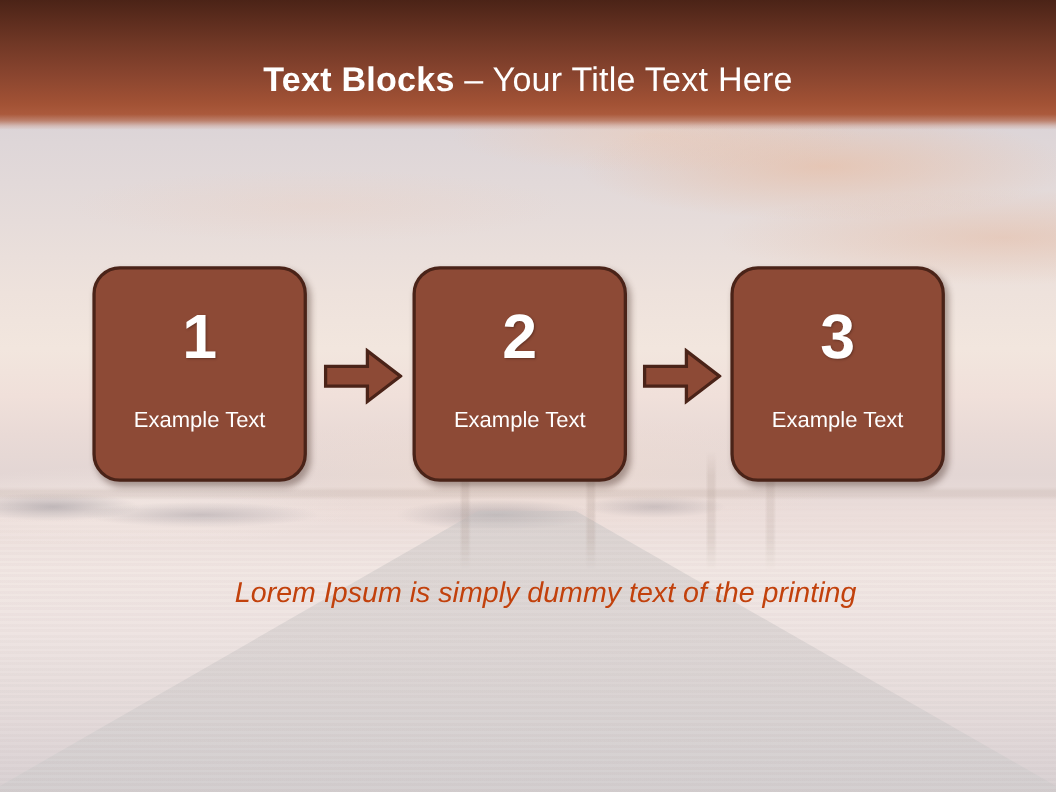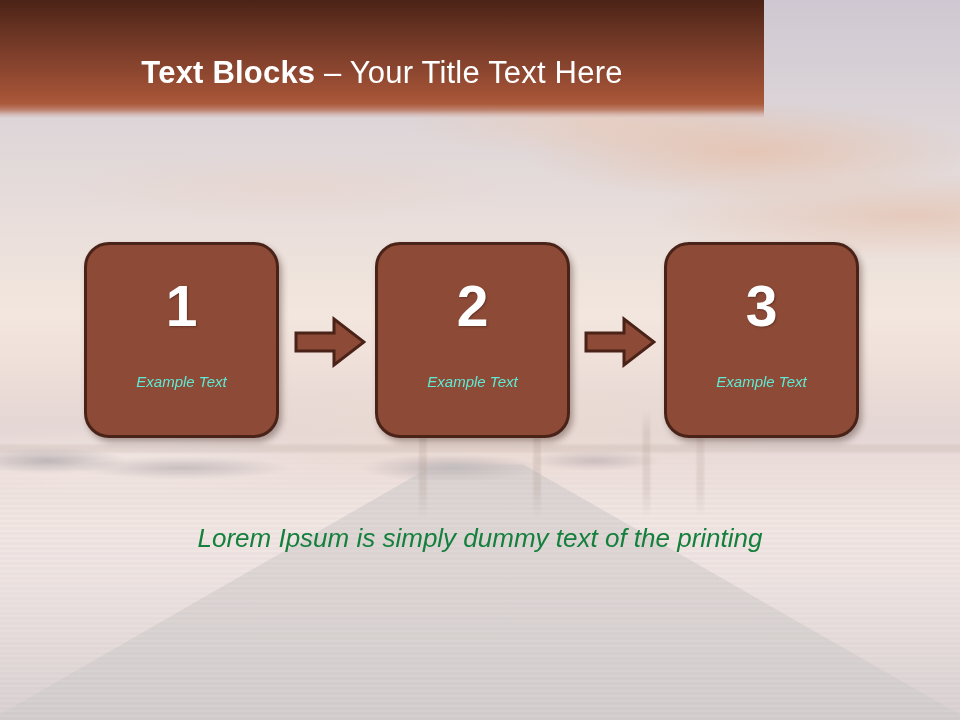--- a/index.html
+++ b/index.html
@@ -84,21 +84,21 @@
       rgba(255,255,255,0.045) 0px, rgba(255,255,255,0.045) 2px,
       rgba(160,150,150,0.035) 2px, rgba(160,150,150,0.035) 5px);
     mask-image: linear-gradient(to bottom, transparent 62%, #000 70%, #000 100%);
     -webkit-mask-image: linear-gradient(to bottom, transparent 62%, #000 70%, #000 100%);
   }
 
   
   #header {
     position: absolute;
     left: 0; top: 0;
-    width: 764px; height: 118px;
+    width: 960px; height: 118px;
     background: linear-gradient(to bottom,
       #4b2317 0%,
       #5d2d1e 16%,
       #713826 34%,
       #8a452f 58%,
       #a25235 80%,
       #ab5a3c 88%,
       rgba(176,97,68,0.72) 93%,
       rgba(192,130,110,0.32) 97%,
       rgba(206,170,160,0.0) 100%);
@@ -142,47 +142,46 @@
     font-size: 57px;
     font-weight: bold;
     line-height: 62px;
     color: #ffffff;
     text-shadow: 1px 1px 2px rgba(50,25,18,0.45);
   }
   .flow-label {
     position: absolute;
     left: 0; right: 0;
     top: 125px;
-    font-size: 15px;
+    font-size: 20px;
     line-height: 24px;
-    color: #5eead4;
-    font-style: italic;
+    color: #ffffff;
   }
 
   
   .flow-arrow {
     position: absolute;
     top: 316px;
     width: 72px;
     height: 52px;
   }
   #arrow-1 { left: 294px; }
   #arrow-2 { left: 584px; }
 
   
   #caption {
     position: absolute;
-    left: 100px;
+    left: 116px;
     top: 518px;
     width: 760px;
     text-align: center;
     font-size: 26px;
     line-height: 40px;
     font-style: italic;
-    color: #15803d;
+    color: #c2410c;
   }
   #caption .cap-line { display: block; white-space: nowrap; }
 </style>
 </head>
 <body>
 
 <div id="slide">
 
   <div class="bg-layer bg-sky"></div>
   <div class="bg-layer bg-clouds"></div>

